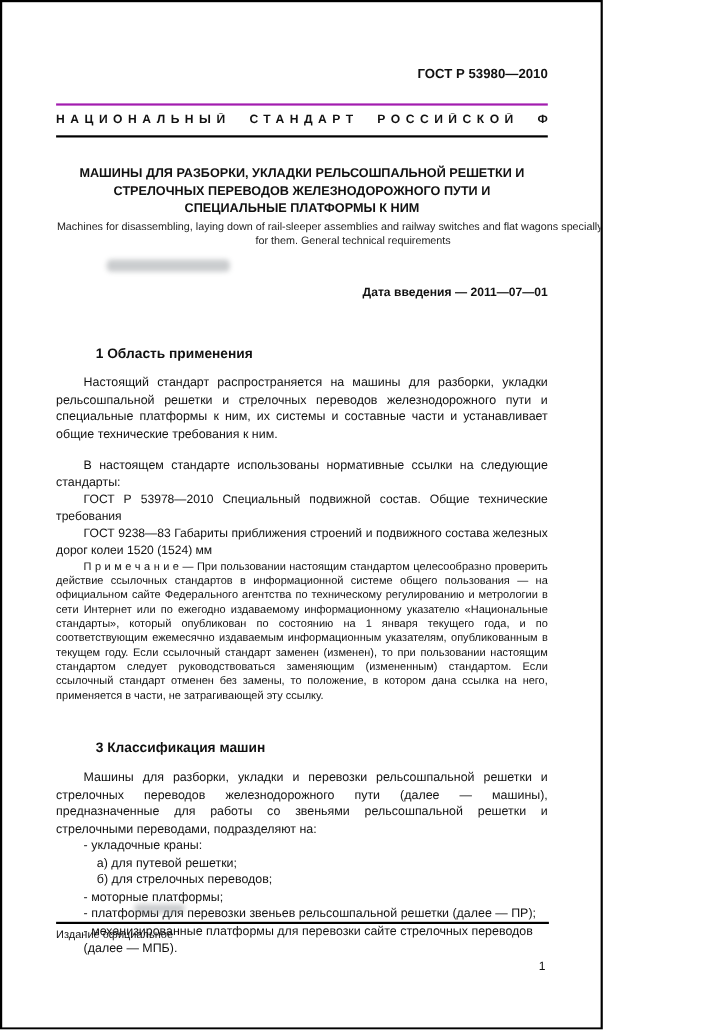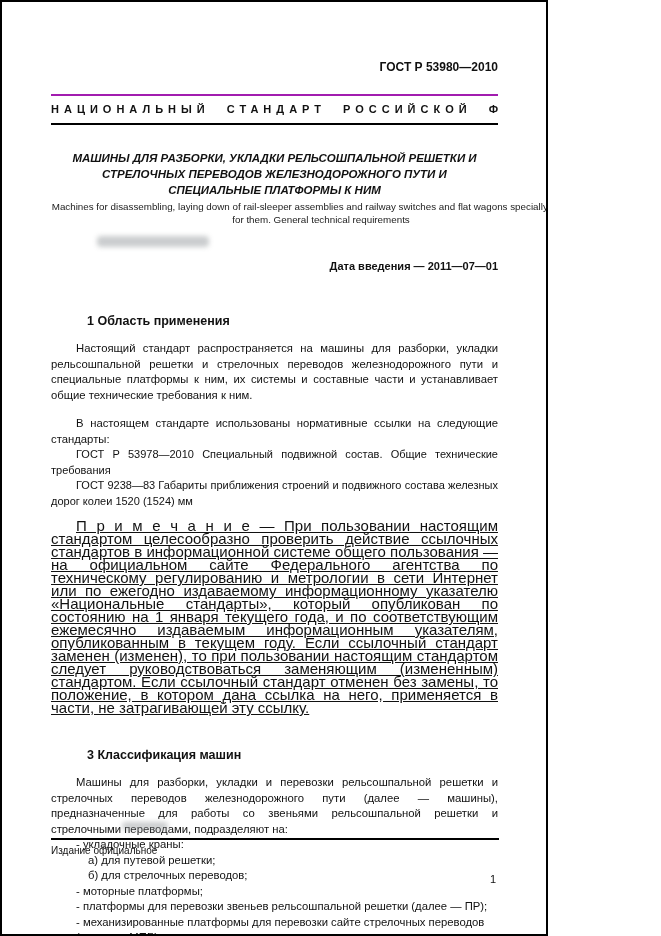--- a/index.html
+++ b/index.html
@@ -37,21 +37,20 @@
     white-space: nowrap;
     overflow: hidden;
   }
   .doc-title {
     margin-top: 25px;
     text-align: center;
     font-weight: bold;
     font-size: 11.5px;
     line-height: 16px;
     padding: 0 10px;
-    font-style: italic;
   }
   .doc-subtitle {
     margin-top: 14px;
     text-align: center;
     font-weight: bold;
     font-size: 11px;
   }
   .doc-title-en {
     margin-top: 2px;
     text-align: center;
@@ -90,27 +89,25 @@
     text-align: justify;
     text-indent: 25px;
   }
   .ref-line {
     font-size: 11px;
     line-height: 15.5px;
     text-align: justify;
     text-indent: 25px;
   }
   .note-block {
-    margin-top: 10px;
-    font-size: 15px;
+    font-size: 10px;
     line-height: 13px;
     text-align: justify;
     text-indent: 25px;
     color: #111;
-    text-decoration: underline;
   }
   .class-list {
     font-size: 11.3px;
     line-height: 15.5px;
     list-style: none;
   }
   .li-dash  { padding-left: 25px; }
   .li-letter{ padding-left: 37px; }
   .footer-rule {
     position: absolute;

